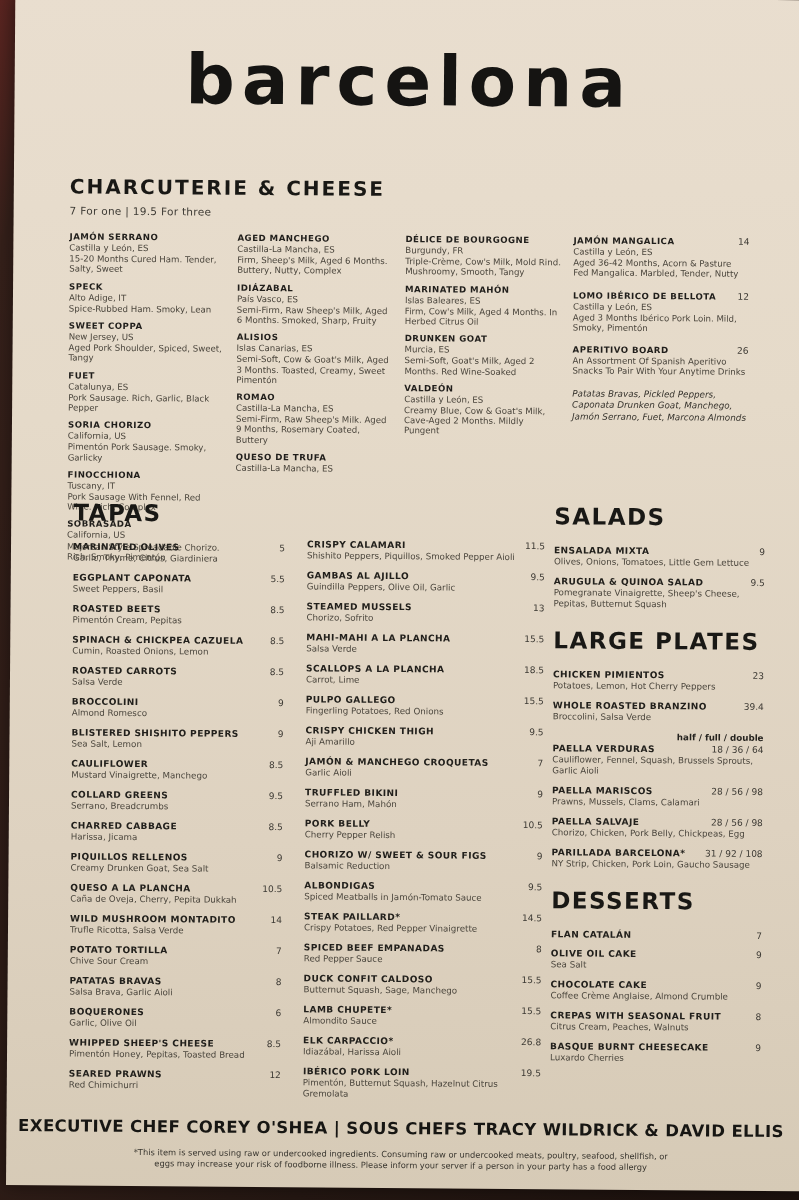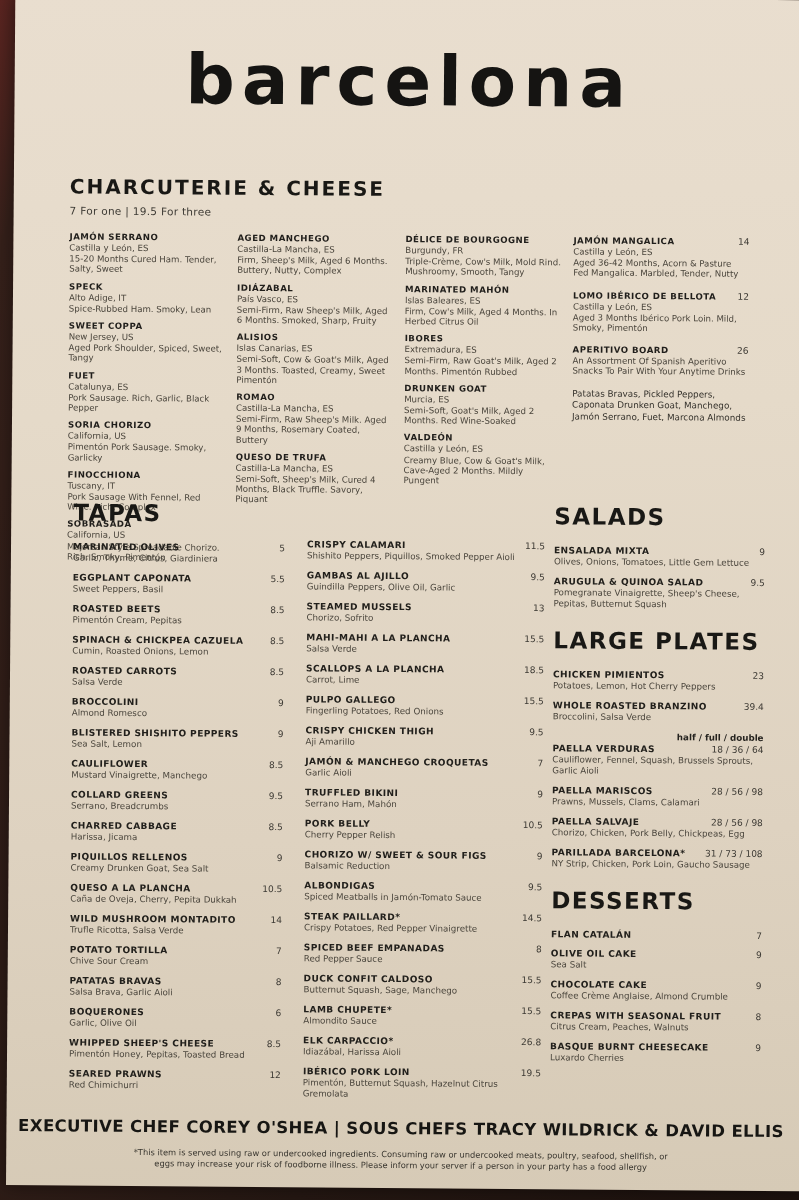--- a/index.html
+++ b/index.html
@@ -27,21 +27,21 @@
   .charc-sub{font-size:10.5px;color:#3d3a34;margin-top:6px;letter-spacing:.3px;}
   .charc-cols{display:flex;gap:11px;margin-top:15px;}
   .ccol{width:157px;flex:0 0 auto;}
   .ccol-boards{width:176px;}
   .c-item{margin-bottom:7px;}
   .c-name{font-size:8.6px;font-weight:bold;letter-spacing:.5px;color:#201e1b;}
   .c-desc{font-size:8.6px;line-height:10.2px;color:#4a453c;margin-top:1px;}
   .c-row{display:flex;align-items:baseline;}
   .c-row .c-name{flex:1 1 auto;padding-right:6px;}
   .c-price{font-size:9px;color:#3d3a34;white-space:nowrap;}
-  .c-note{font-size:8.8px;line-height:11.5px;color:#35322c;margin-top:12px;}
+  .c-note{font-style:italic;font-size:8.8px;line-height:11.5px;color:#35322c;margin-top:12px;}
   .ccol-boards .c-item{margin-bottom:12px;}
   
   .list-col{position:absolute;}
   #tapas-col1{left:62px;top:505px;width:212px;}
   #tapas-col2{left:296px;top:543px;width:238px;}
   #right-col{left:543px;top:505px;width:211px;}
   h2.big{font-size:23px;letter-spacing:1.5px;margin:0 0 16px 0;font-weight:800;}
   h2.big.later{margin-top:18px;}
   .m-item{margin-bottom:9px;}
   .m-row{display:flex;align-items:baseline;}
@@ -122,38 +122,32 @@
             <div class="c-desc">Semi-Soft, Cow &amp; Goat's Milk, Aged 3 Months. Toasted, Creamy, Sweet Pimentón</div>
           </div>
           <div class="c-item">
             <div class="c-name">ROMAO</div>
             <div class="c-desc">Castilla-La Mancha, ES</div>
             <div class="c-desc">Semi-Firm, Raw Sheep's Milk. Aged 9 Months, Rosemary Coated, Buttery</div>
           </div>
           <div class="c-item">
             <div class="c-name">QUESO DE TRUFA</div>
             <div class="c-desc">Castilla-La Mancha, ES</div>
-            <div class="c-desc">Semi-Soft, Sheep's Milk, Cured 4 Months, Black Truffle. Savory, Piquant</div>
           </div>
         </div>
       <div class="ccol" id="ccol3">
           <div class="c-item">
             <div class="c-name">DÉLICE DE BOURGOGNE</div>
             <div class="c-desc">Burgundy, FR</div>
             <div class="c-desc">Triple-Crème, Cow's Milk, Mold Rind. Mushroomy, Smooth, Tangy</div>
           </div>
           <div class="c-item">
             <div class="c-name">MARINATED MAHÓN</div>
             <div class="c-desc">Islas Baleares, ES</div>
             <div class="c-desc">Firm, Cow's Milk, Aged 4 Months. In Herbed Citrus Oil</div>
-          </div>
-          <div class="c-item">
-            <div class="c-name">IBORES</div>
-            <div class="c-desc">Extremadura, ES</div>
-            <div class="c-desc">Semi-Firm, Raw Goat's Milk, Aged 2 Months. Pimentón Rubbed</div>
           </div>
           <div class="c-item">
             <div class="c-name">DRUNKEN GOAT</div>
             <div class="c-desc">Murcia, ES</div>
             <div class="c-desc">Semi-Soft, Goat's Milk, Aged 2 Months. Red Wine-Soaked</div>
           </div>
           <div class="c-item">
             <div class="c-name">VALDEÓN</div>
             <div class="c-desc">Castilla y León, ES</div>
             <div class="c-desc">Creamy Blue, Cow &amp; Goat's Milk, Cave-Aged 2 Months. Mildly Pungent</div>
@@ -503,21 +497,21 @@
         <div class="m-item">
           <div class="m-row">
             <span class="m-name">PAELLA SALVAJE</span>
             <span class="m-price">28 / 56 / 98</span>
           </div>
           <div class="m-desc">Chorizo, Chicken, Pork Belly, Chickpeas, Egg</div>
         </div>
         <div class="m-item">
           <div class="m-row">
             <span class="m-name">PARILLADA BARCELONA*</span>
-            <span class="m-price">31 / 73 / 108</span>
+            <span class="m-price">31 / 92 / 108</span>
           </div>
           <div class="m-desc">NY Strip, Chicken, Pork Loin, Gaucho Sausage</div>
         </div>
       </div>
     <h2 class="big later">DESSERTS</h2>
     <div id="desserts-list">
         <div class="m-item">
           <div class="m-row">
             <span class="m-name">FLAN CATALÁN</span>
             <span class="m-price">7</span>

